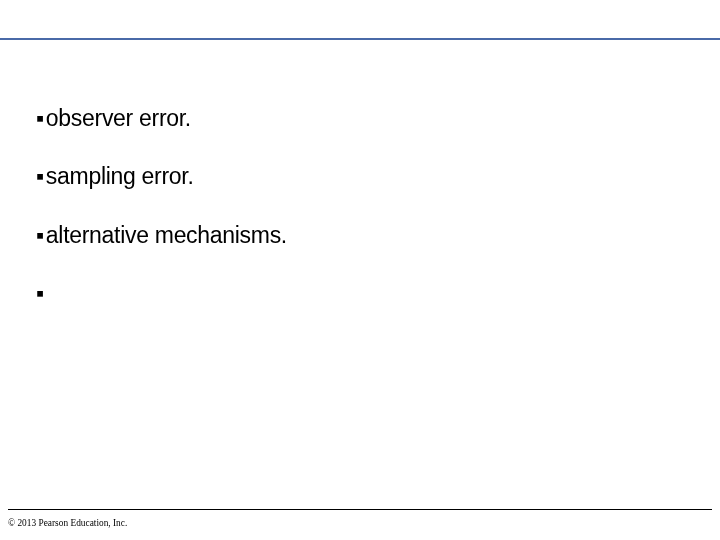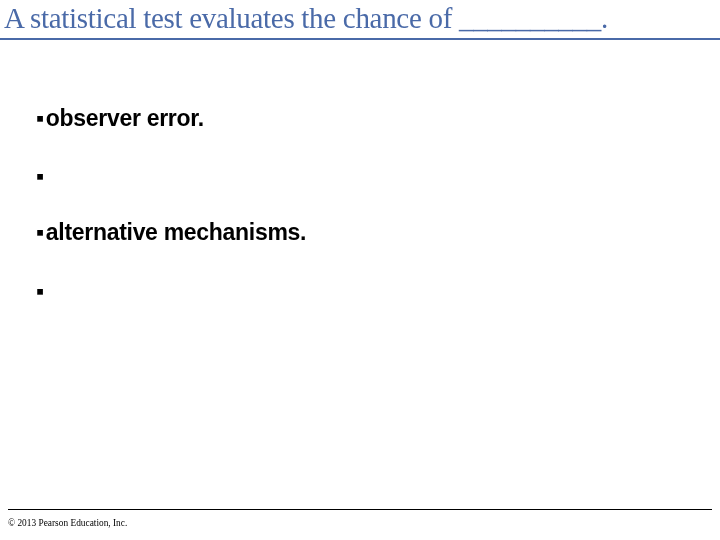--- a/index.html
+++ b/index.html
@@ -50,21 +50,20 @@
   .bullet {
     color: #000000;
     font-size: 23px;
     margin-right: 2px;
     line-height: 1;
     position: relative;
     top: 1px;
   }
   .option-text {
     line-height: 1.1;
-    font-weight: bold;
   }
   .footer-line {
     position: absolute;
     bottom: 30px;
     left: 8px;
     width: 704px;
     height: 1px;
     background: #000000;
   }
   .copyright {
@@ -75,30 +74,30 @@
     font-size: 11px;
     color: #000000;
     transform: scaleX(0.85);
     transform-origin: left center;
   }
 </style>
 </head>
 <body>
 
 <div class="slide">
-  <div class="title">A statistical test evaluates the chance of __________.</div>
   <div class="title-underline"></div>
 
   <div class="options">
     <div class="option">
       <span class="bullet">▪</span>
       <span class="option-text">observer error.</span>
     </div>
     <div class="option">
       <span class="bullet">▪</span>
+      <span class="option-text">sampling error.</span>
     </div>
     <div class="option">
       <span class="bullet">▪</span>
       <span class="option-text">alternative mechanisms.</span>
     </div>
     <div class="option">
       <span class="bullet">▪</span>
     </div>
   </div>
 

